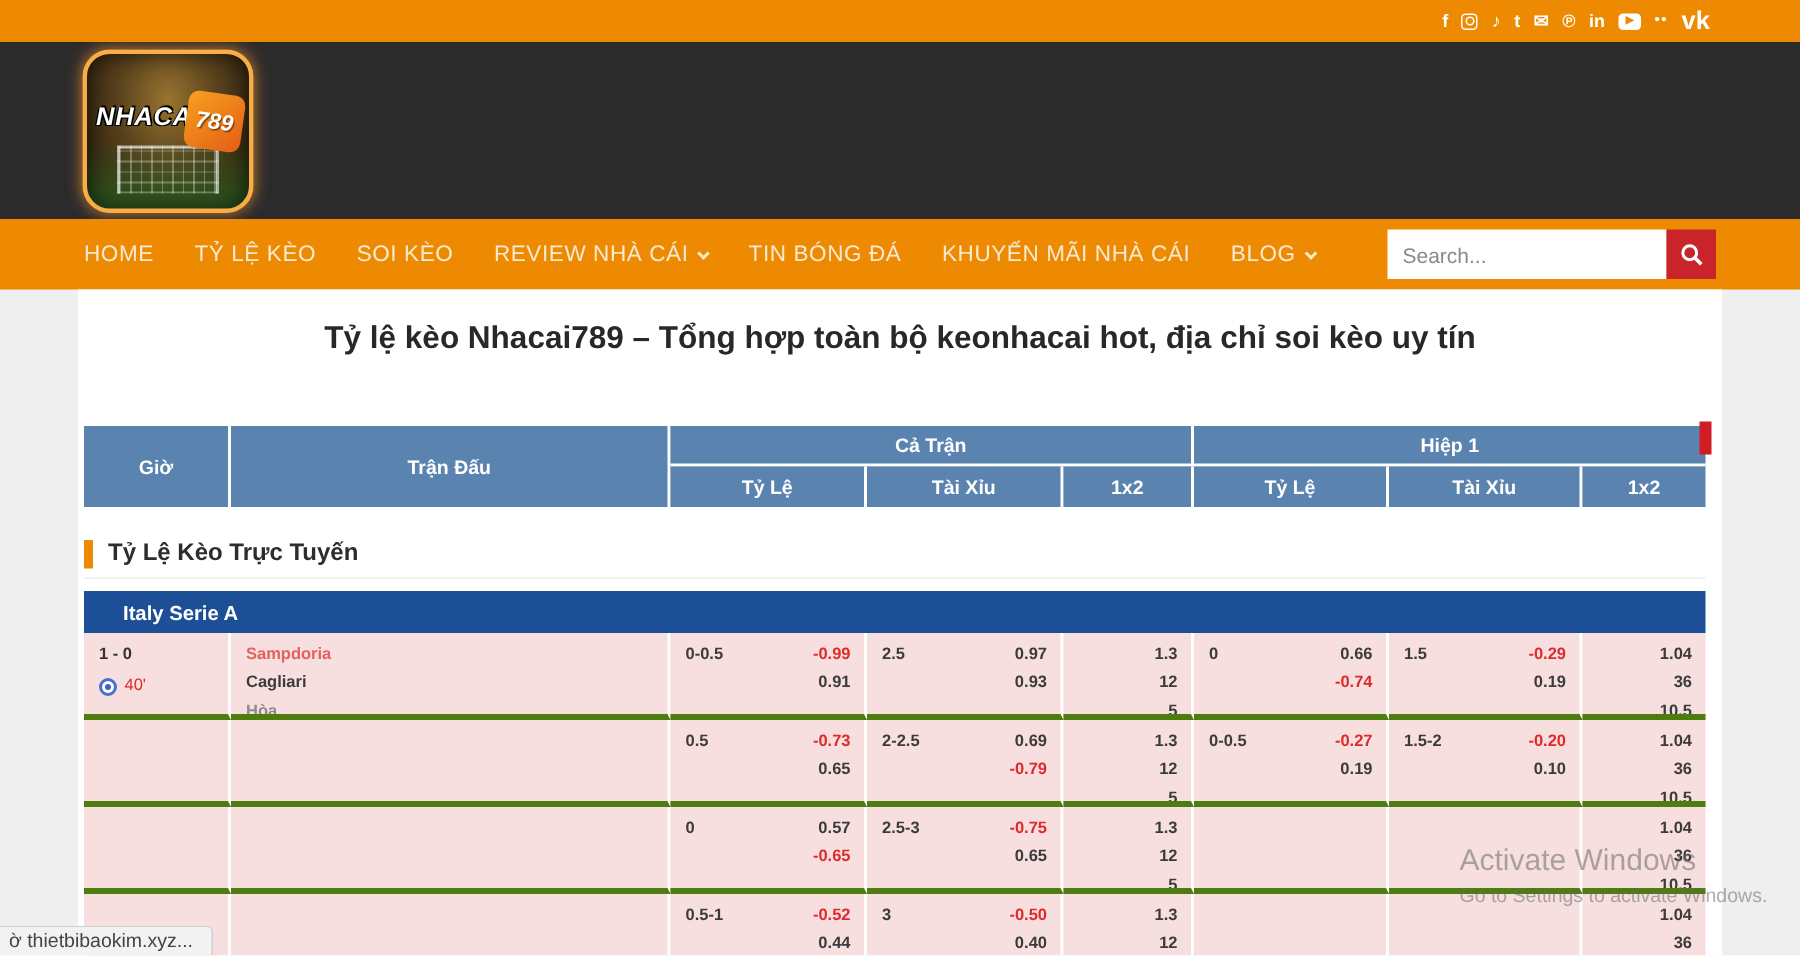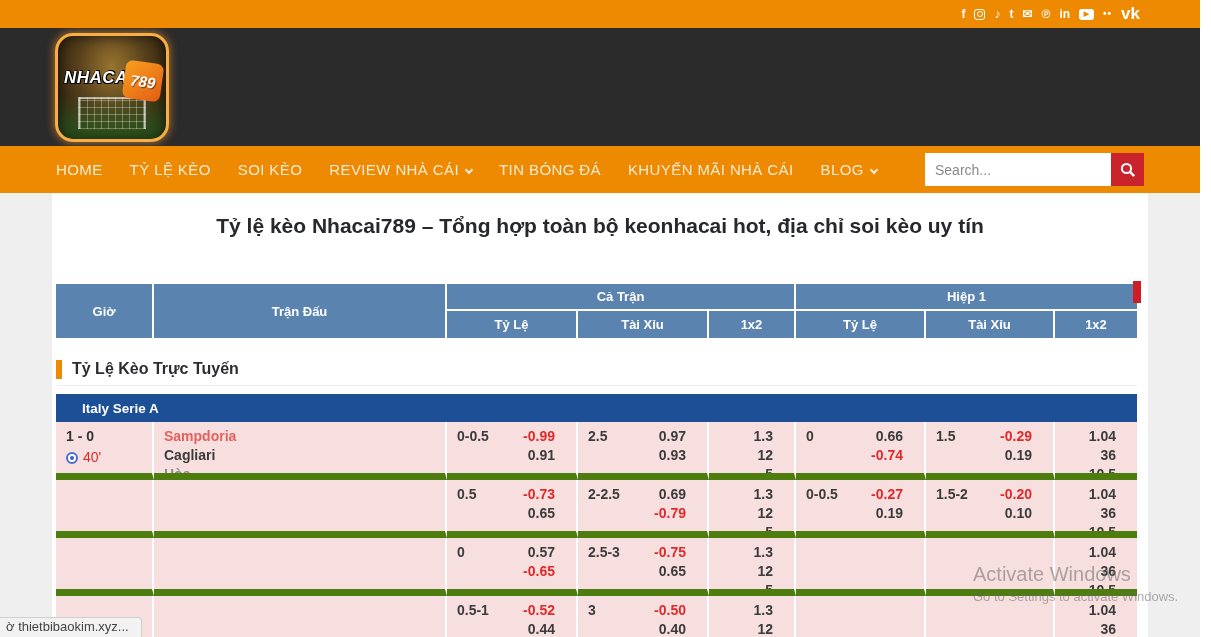--- a/index.html
+++ b/index.html
@@ -74,22 +74,22 @@
   .section-title { margin-top:15px; height:33px; display:flex; align-items:center;
     border-bottom:1px solid #ededed; }
   .accent-bar { width:6px; height:19px; background:#ee8a01; margin-right:10px; }
   .section-title span { font-size:16px; font-weight:700; color:#2b2d30; }
 
   .league-bar { margin-top:8px; height:28px; background:#1d4f96; color:#fff; font-size:13.5px;
     font-weight:700; display:flex; align-items:center; padding-left:26px; }
 
   
   .row { height:58px; }
-  .cell { background:#f8dfdf; border-right:2px solid #fff; border-bottom:7px solid #4d7c0f;
-    padding:5px 21px 0 10px; font-size:14px; font-weight:600; color:#3b3b3b; line-height:19px;
+  .cell { background:#f8dfdf; border-right:2px solid #fff; border-bottom:4px solid #4d7c0f;
+    padding:5px 9px 0 10px; font-size:11px; font-weight:600; color:#3b3b3b; line-height:19px;
     overflow:hidden; }
   .cell.last { border-right:none; }
   .line1 { display:flex; justify-content:space-between; }
   .r { text-align:right; }
   .red { color:#e02a2a; }
   .gray { color:#8b8b8b; }
   .team-home { color:#e2625f; }
   .score { font-weight:700; color:#333; }
   .minute { display:flex; align-items:center; gap:5px; margin-top:2px; }
   .radio-icon { width:12px; height:12px; border:2px solid #4a6fd4; border-radius:50%;

